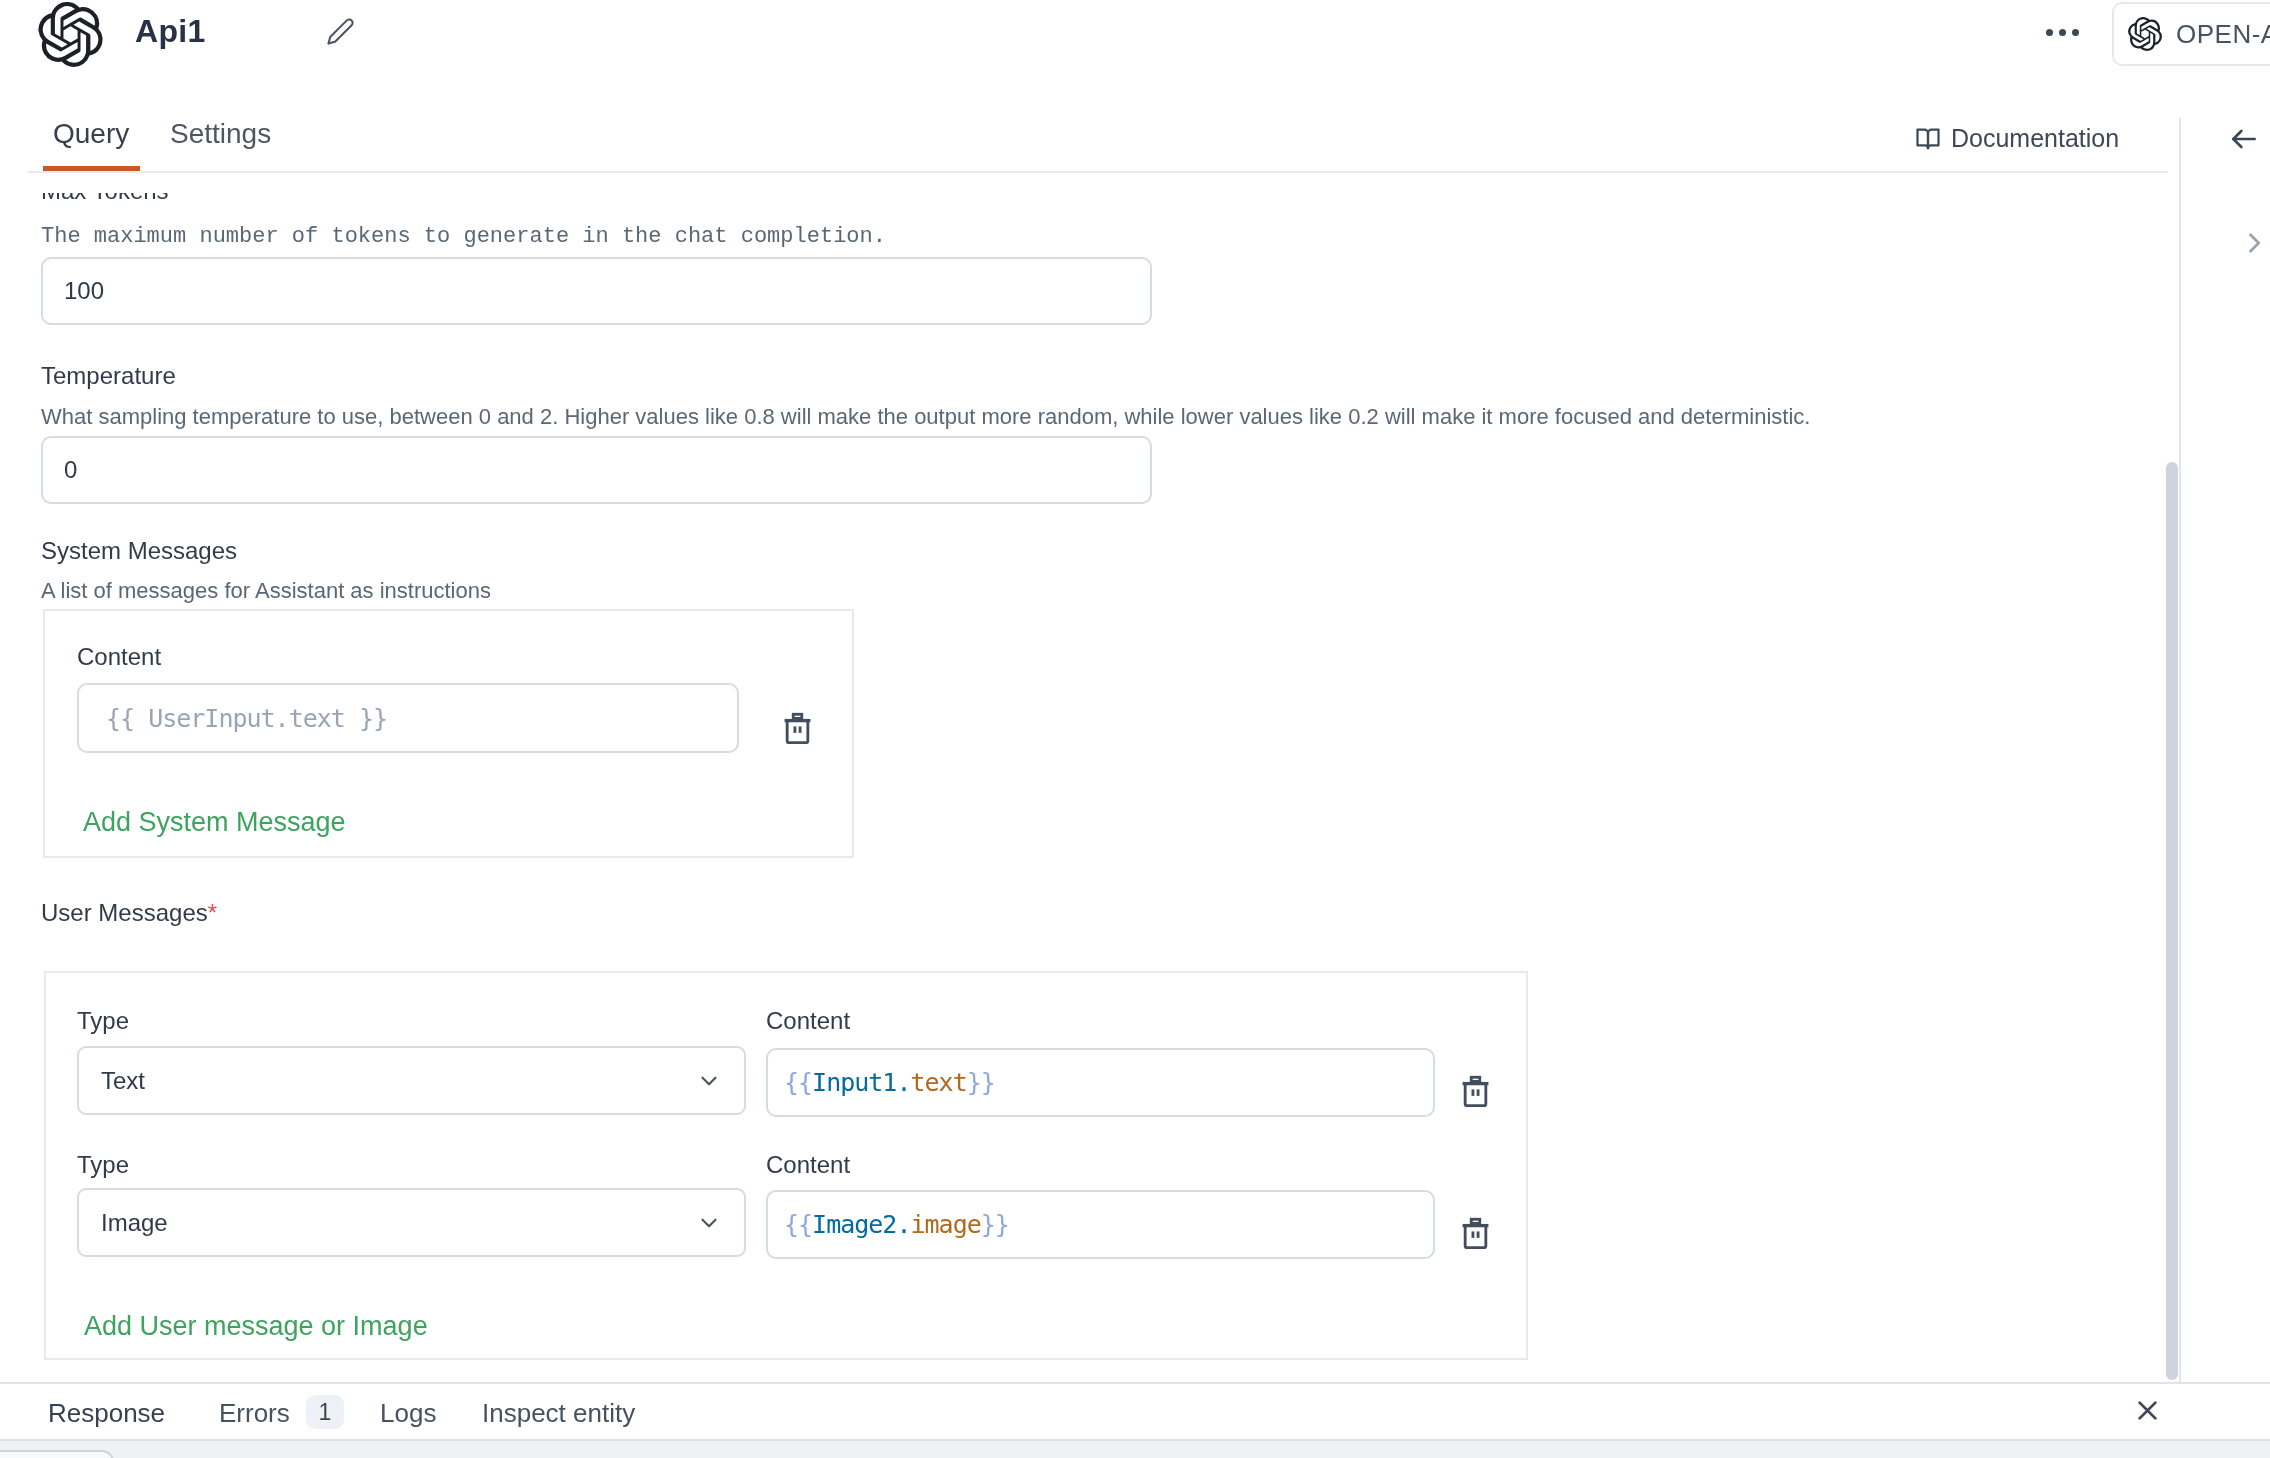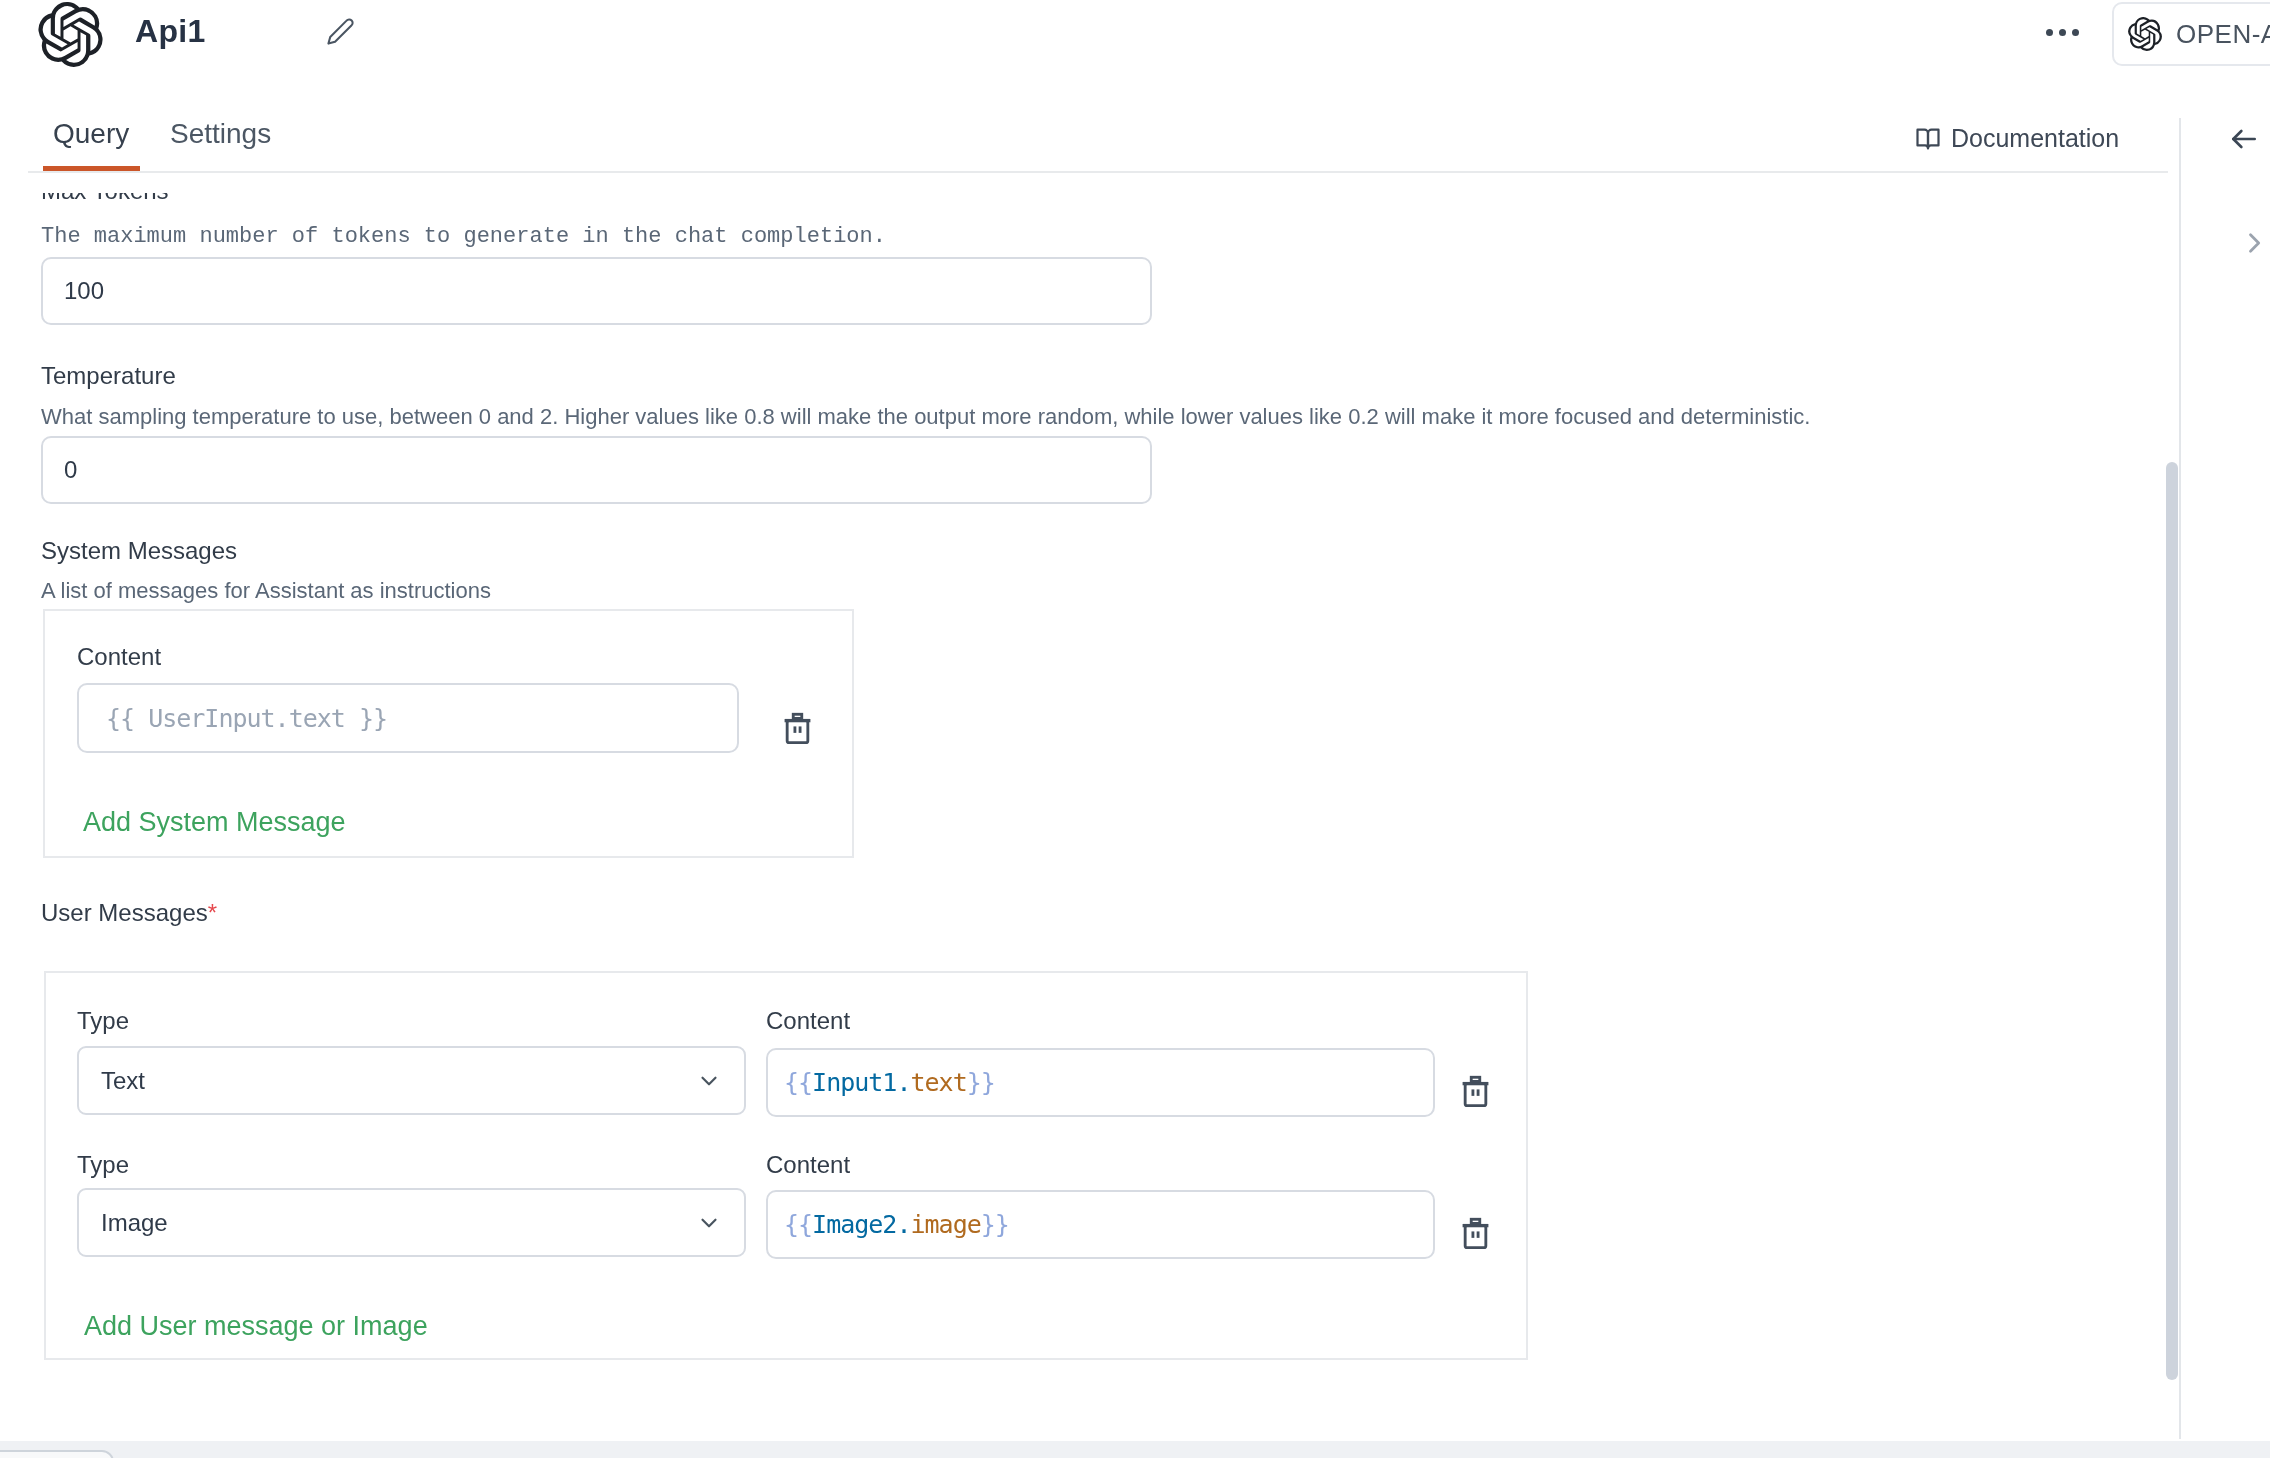--- a/index.html
+++ b/index.html
@@ -184,16 +184,29 @@
             <rect x="8.7" y="1.6" width="6.6" height="3.2"></rect>
             <line x1="10" y1="11" x2="10" y2="16"></line>
             <line x1="14" y1="11" x2="14" y2="16"></line>
           </svg>
       </div>
 
       <div class="abs add-link" style="left:38px;top:338px;">Add User message or Image</div>
     </div>
   </div>
 
+  <div class="abs bottom-bar">
+    <div class="bb-tab" style="left:48px;color:#37414f;">Response</div>
+    <div class="bb-tab" style="left:219px;color:#47525f;">Errors</div>
+    <div class="bb-badge">1</div>
+    <div class="bb-tab" style="left:380px;color:#47525f;">Logs</div>
+    <div class="bb-tab" style="left:482px;color:#47525f;">Inspect entity</div>
+    <div class="abs" style="left:2134px;top:13px;">
+      <svg width="27" height="27" viewBox="0 0 24 24" fill="none" stroke="#3e4755" stroke-width="2.5" stroke-linecap="round">
+          <line x1="5" y1="5" x2="19" y2="19"></line>
+          <line x1="19" y1="5" x2="5" y2="19"></line>
+        </svg>
+    </div>
+  </div>
   <div class="abs bottom-strip"></div>
   <div class="abs corner-chip"></div>
 
 </div>
 
 </body></html>

